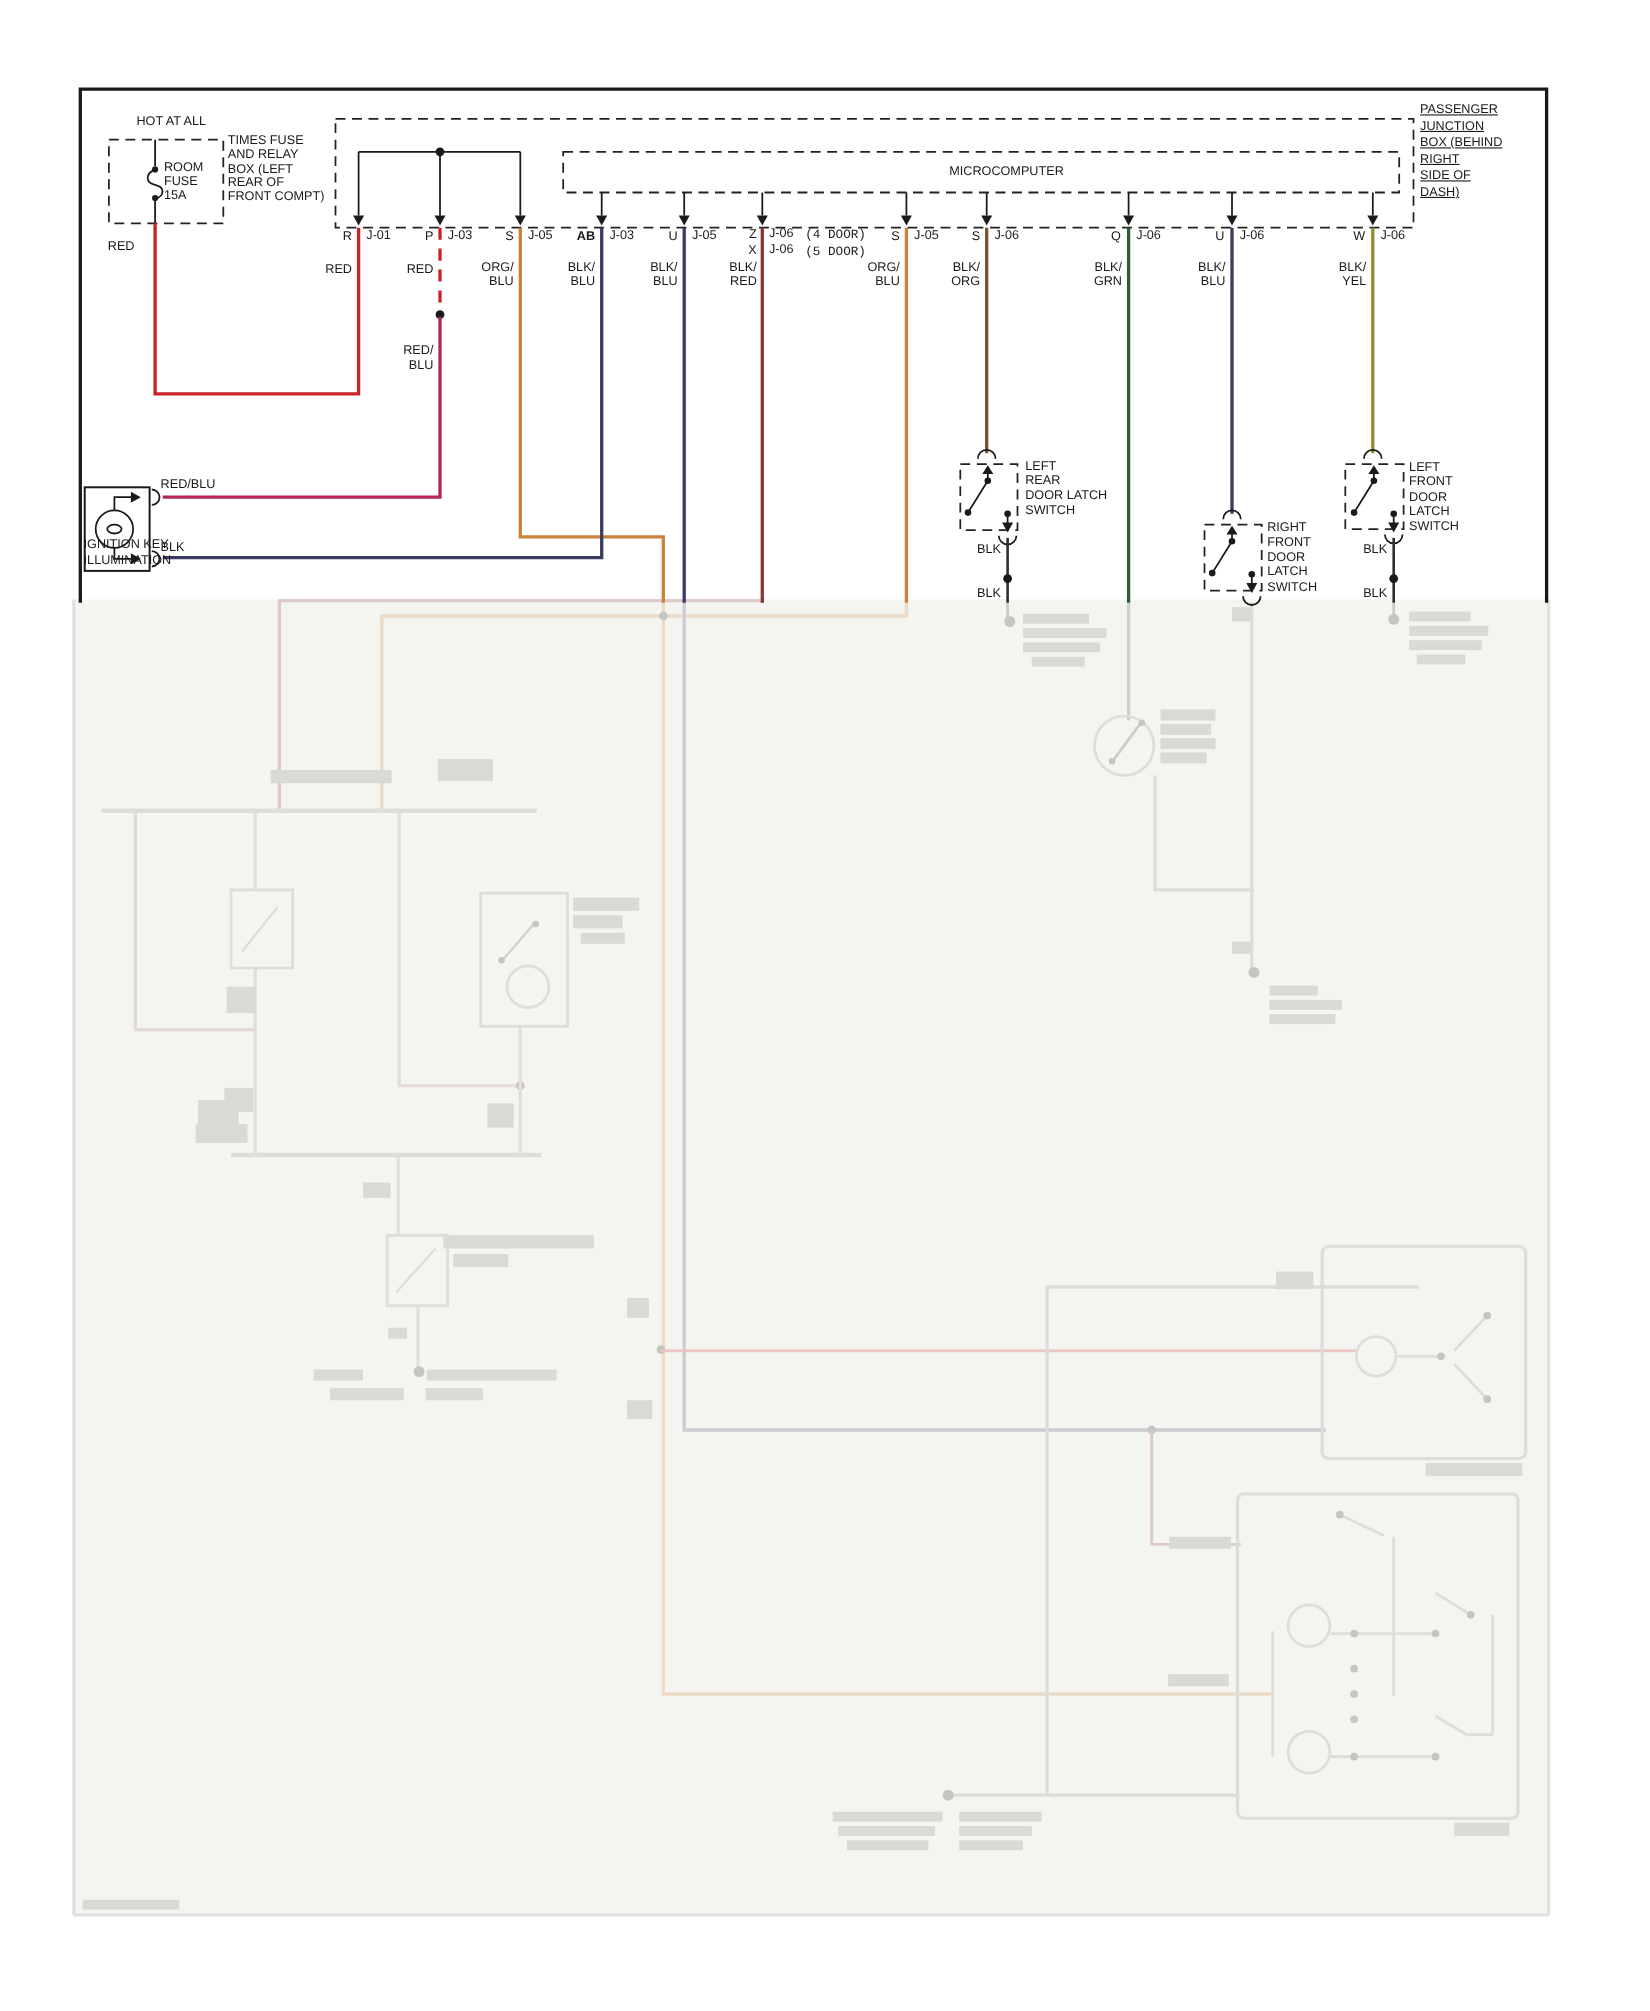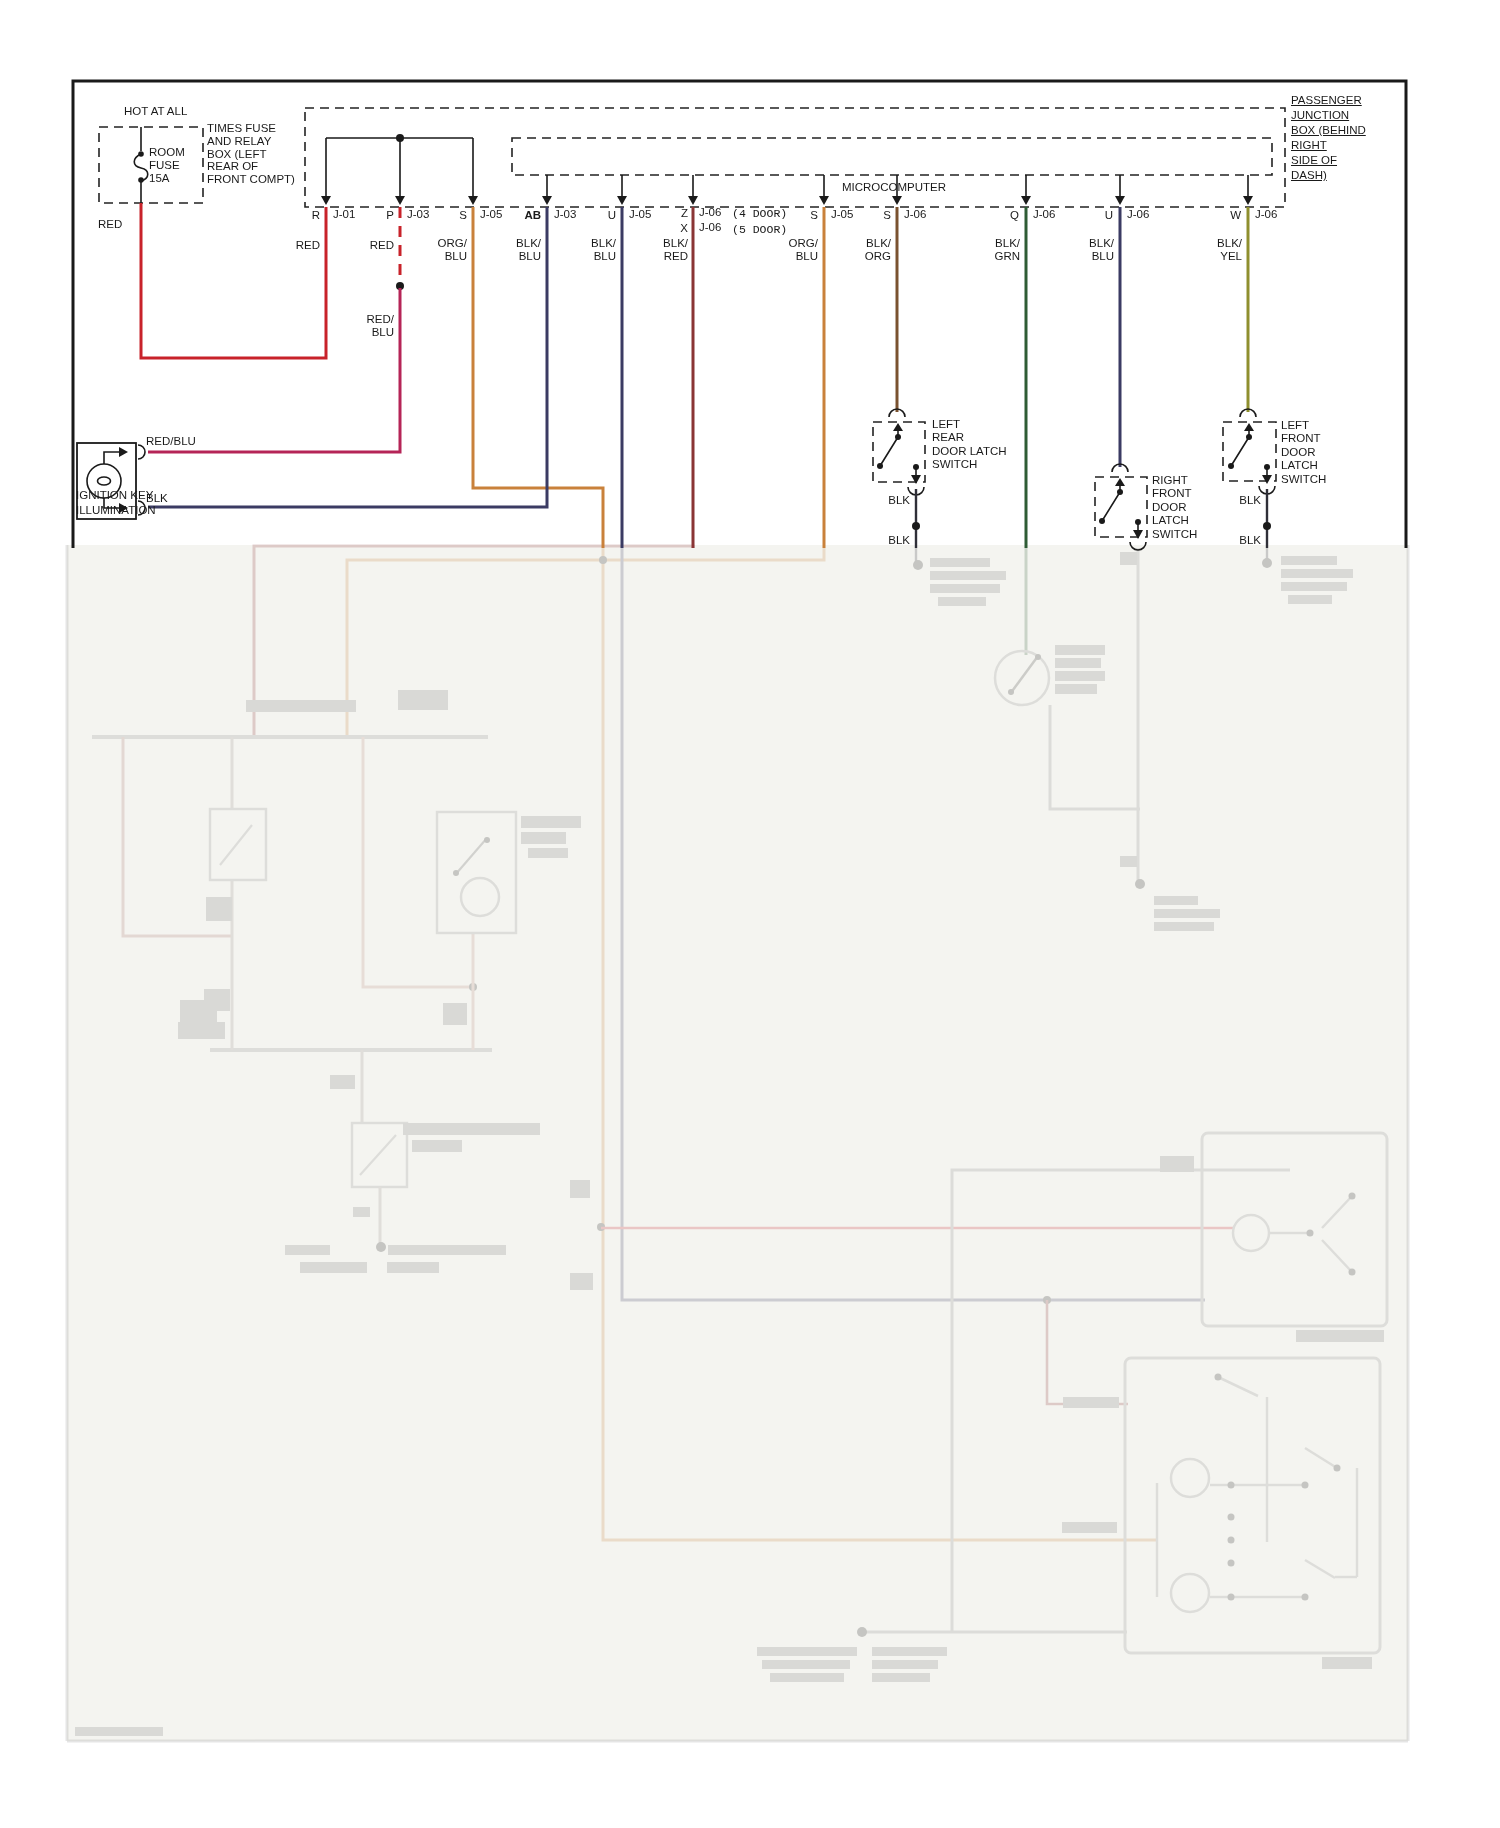--- a/index.html
+++ b/index.html
@@ -263,21 +263,21 @@
 <div class="lbl" style="left:149px;top:146px;line-height:12.8px;">ROOM
 FUSE
 15A</div>
 <div class="lbl" style="left:98px;top:218px;">RED</div>
 <div class="lbl lh15" style="left:1291px;top:93px;text-decoration:underline;">PASSENGER
 JUNCTION
 BOX (BEHIND
 RIGHT
 SIDE OF
 DASH)</div>
-<div class="lbl c" style="left:834px;top:150px;width:120px;margin-top:31px;">MICROCOMPUTER</div>
+<div class="lbl c" style="left:855px;top:150px;width:120px;">MICROCOMPUTER</div>
 
 <div class="lbl r" style="left:260px;top:209px;width:60px;">R</div>
 <div class="lbl r" style="left:334px;top:209px;width:60px;">P</div>
 <div class="lbl r" style="left:407px;top:209px;width:60px;">S</div>
 <div class="lbl r" style="left:481px;top:209px;width:60px;font-weight:bold;">AB</div>
 <div class="lbl r" style="left:556px;top:209px;width:60px;">U</div>
 <div class="lbl r lh15" style="left:628px;top:206px;width:60px;">Z
 X</div>
 <div class="lbl r" style="left:758px;top:209px;width:60px;">S</div>
 <div class="lbl r" style="left:831px;top:209px;width:60px;">S</div>

